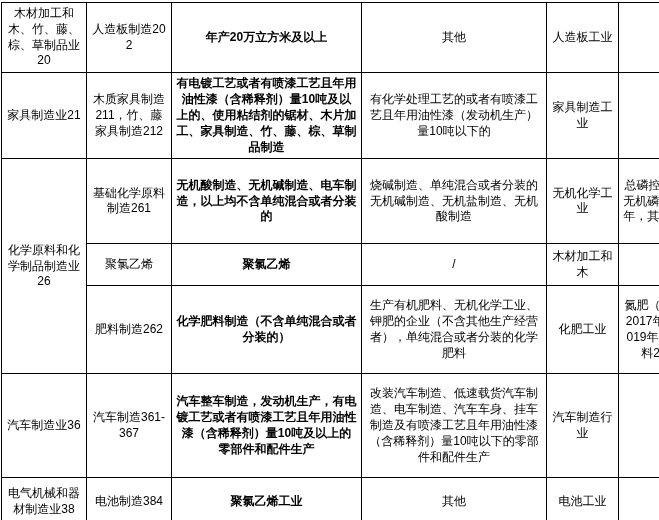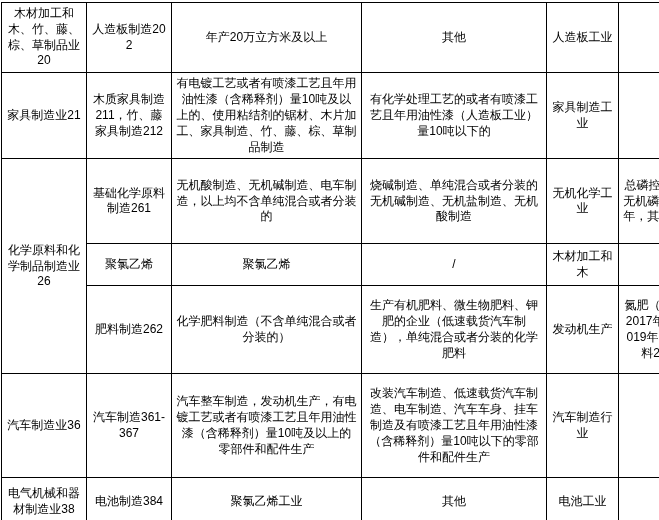--- a/index.html
+++ b/index.html
@@ -30,20 +30,21 @@
     font-size: 12px;
     line-height: 1.32;
     padding: 3px 4px;
     vertical-align: middle;
     text-align: center;
     word-break: break-all;
     overflow: hidden;
   }
   td.align-left {
     text-align: left;
+    font-weight: bold;
   }
   .col1 { width: 85px; }
   .col2 { width: 85px; }
   .col3 { width: 190px; }
   .col4 { width: 185px; }
   .col5 { width: 72px; }
   .col6 { width: 96px; }
 </style>
 </head>
 <body>
@@ -64,21 +65,21 @@
         <td>人造板制造202</td>
         <td class="align-left">年产20万立方米及以上</td>
         <td>其他</td>
         <td>人造板工业</td>
         <td></td>
       </tr>
       <tr style="height:80px;">
         <td>家具制造业21</td>
         <td>木质家具制造211，竹、藤家具制造212</td>
         <td class="align-left">有电镀工艺或者有喷漆工艺且年用油性漆（含稀释剂）量10吨及以上的、使用粘结剂的锯材、木片加工、家具制造、竹、藤、棕、草制品制造</td>
-        <td>有化学处理工艺的或者有喷漆工艺且年用油性漆（人造板工业）量10吨以下的</td>
+        <td>有化学处理工艺的或者有喷漆工艺且年用油性漆（发动机生产）量10吨以下的</td>
         <td>家具制造工业</td>
         <td></td>
       </tr>
       <tr style="height:85px;">
         <td rowspan="3">化学原料和化学制品制造业26</td>
         <td>基础化学原料制造261</td>
         <td class="align-left">无机酸制造、无机碱制造、电车制造，以上均不含单纯混合或者分装的</td>
         <td>烧碱制造、单纯混合或者分装的无机碱制造、无机盐制造、无机酸制造</td>
         <td>无机化学工业</td>
         <td>总磷控制区域的无机磷化工2019年，其他2020年</td>
@@ -86,22 +87,22 @@
       <tr style="height:42px;">
         <td>聚氯乙烯</td>
         <td class="align-left">聚氯乙烯</td>
         <td>/</td>
         <td>木材加工和木</td>
         <td></td>
       </tr>
       <tr style="height:88px;">
         <td>肥料制造262</td>
         <td class="align-left">化学肥料制造（不含单纯混合或者分装的）</td>
-        <td>生产有机肥料、微生物肥料、钾肥的企业（低速载货汽车制造），单纯混合或者分装的化学肥料</td>
-        <td>发动机生产</td>
+        <td>生产有机肥料、无机化学工业、钾肥的企业（不含其他生产经营者），单纯混合或者分装的化学肥料</td>
+        <td>化肥工业</td>
         <td>氮肥（合成氨）2017年，磷肥2019年，其他肥料2020年</td>
       </tr>
       <tr style="height:104px;">
         <td>汽车制造业36</td>
         <td>汽车制造361-367</td>
         <td class="align-left">汽车整车制造，发动机生产，有电镀工艺或者有喷漆工艺且年用油性漆（含稀释剂）量10吨及以上的零部件和配件生产</td>
         <td>改装汽车制造、低速载货汽车制造、电车制造、汽车车身、挂车制造及有喷漆工艺且年用油性漆（含稀释剂）量10吨以下的零部件和配件生产</td>
         <td>汽车制造行业</td>
         <td></td>
       </tr>

